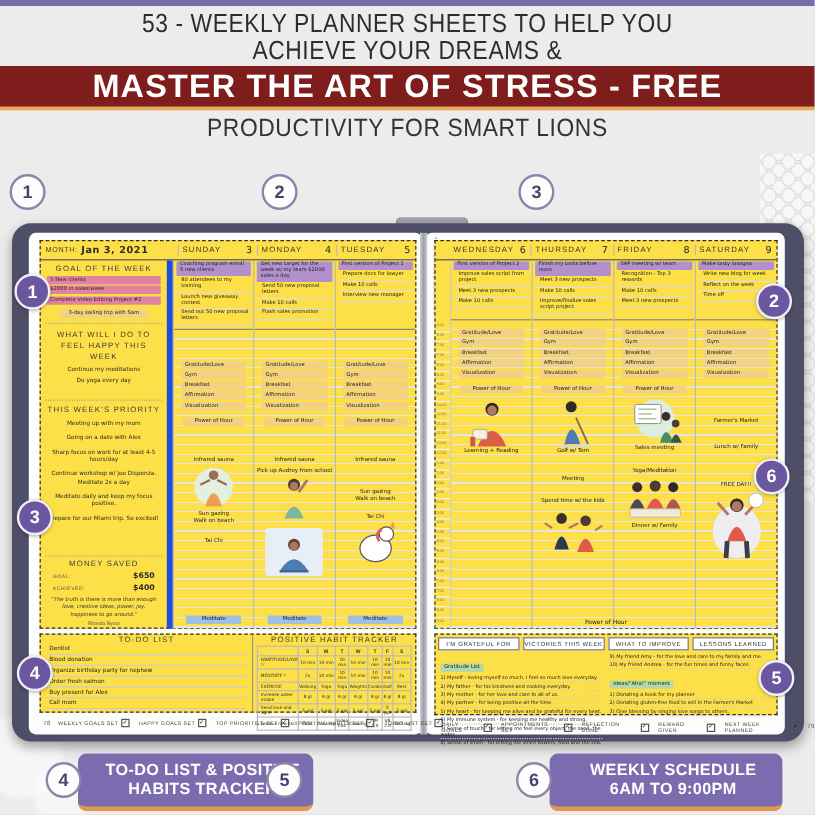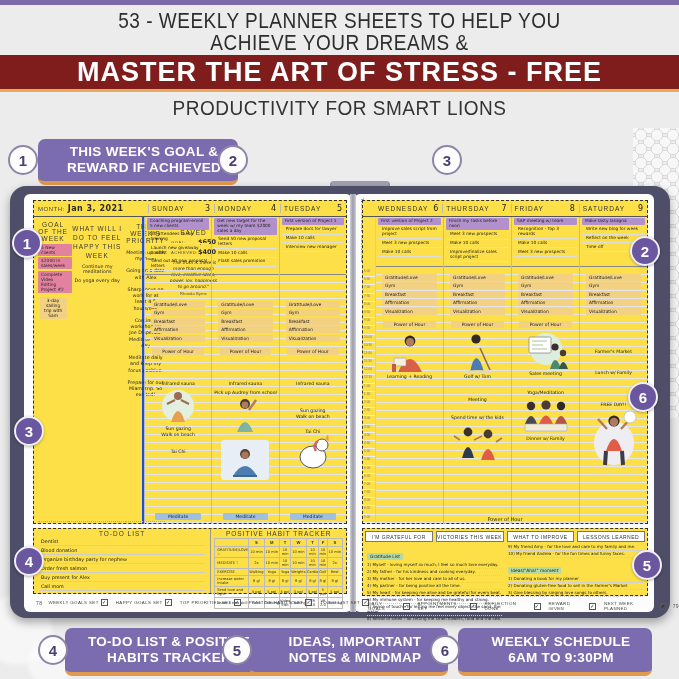--- a/index.html
+++ b/index.html
@@ -54,21 +54,21 @@
   
   .rowHeader{display:flex;border-bottom:1px solid #555;height:15px;align-items:center;}
   .dayHead{flex:1;display:flex;justify-content:space-between;align-items:center;
            border-left:1px solid #bbb;padding:0 3px;font-size:6.5px;letter-spacing:1px;color:#333;}
   .dayHead .date{font-family:"DejaVu Sans",sans-serif;font-size:8px;color:#222;}
   .monthCell{width:110px;padding-left:4px;font-size:6px;letter-spacing:.5px;color:#444;
              display:flex;align-items:center;gap:3px;}
   .monthCell .hw{font-size:8px;font-weight:600;}
   .rowMain{display:flex;height:calc(100% - 15px);}
   
-  .sidebar{width:110px;border-right:2px solid #1d4ed8;display:flex;flex-direction:row;
+  .sidebar{width:110px;border-right:5px solid #1d4ed8;display:flex;flex-direction:column;
            padding:2px 4px;box-sizing:border-box;font-size:5px;}
   .sb-sec{border-bottom:1px dotted #aaa;padding:2px 0 3px;}
   .sb-item{font-family:"DejaVu Sans",sans-serif;font-size:4.8px;text-align:center;margin-top:4px;color:#2a2a2a;}
   .goalchips div{margin:1.5px auto 0;width:92%;font-family:"DejaVu Sans",sans-serif;font-size:4.4px;}
   .rewardchip{margin:4px auto 1px;width:70%;text-align:center;font-family:"DejaVu Sans",sans-serif;font-size:4.4px;}
   .moneyrow{display:flex;justify-content:space-between;align-items:center;margin-top:2px;padding:0 6px;}
   .moneyrow .lab{font-size:4.2px;letter-spacing:.5px;color:#555;}
   .moneyrow .val{font-family:"DejaVu Sans",sans-serif;font-size:6.5px;font-weight:600;}
   .quote{font-size:4.4px;text-align:center;color:#333;margin-top:4px;line-height:1.35;
          font-family:"DejaVu Sans",sans-serif;font-style:italic;padding:0 4px;}
@@ -130,23 +130,20 @@
   <div class="hline" style="top:10px;">53 - WEEKLY PLANNER SHEETS TO HELP YOU</div>
   <div class="hline" style="top:32px;">ACHIEVE YOUR DREAMS &amp;</div>
   <div class="banner">MASTER THE ART OF STRESS - FREE</div>
   <div class="banner-underline"></div>
   <div class="subtitle">PRODUCTIVITY FOR SMART LIONS</div>
 
   <div class="honey"></div>
   <div class="bokeh" style="left:-18px;top:595px;width:70px;height:70px;"></div>
   <div class="bokeh" style="left:28px;top:640px;width:46px;height:46px;"></div>
 
-  <div class="callout" style="left:38px;top:139px;width:172px;height:34px;">
-    <span>THIS WEEK'S GOAL &amp; REWARD IF ACHIEVED</span>
-    </div>
   <div class="cnum" style="left:8px;top:145px;">1</div>
   <div class="cnum" style="left:218px;top:145px;">2</div>
   <div class="cnum" style="left:432px;top:145px;">3</div>
 
   <div class="clip"></div>
   <div class="cover"></div>
   <div class="sheet left"></div>
   <div class="sheet right"></div>
   <div class="spine"></div>
 
@@ -731,22 +728,19 @@
           <span class="cbox">✓</span>
         </span>
       </span>
     <span class="pagenum">79</span>
   </div>
 
   <div class="callout" style="left:65px;top:628px;width:168px;height:36px;">
     <span>TO-DO LIST &amp; POSITIVE HABITS TRACKER</span>
     </div>
   <div class="cnum" style="left:38px;top:635px;">4</div>
-  <div class="callout" style="left:250px;top:628px;width:170px;height:36px;">
-    <span>IDEAS, IMPORTANT NOTES &amp; MINDMAP</span>
-    </div>
   <div class="cnum" style="left:222px;top:635px;">5</div>
   <div class="callout" style="left:458px;top:628px;width:166px;height:36px;">
-    <span>WEEKLY SCHEDULE 6AM TO 9:30PM</span>
+    <span>WEEKLY SCHEDULE 6AM TO 9:00PM</span>
     </div>
   <div class="cnum" style="left:430px;top:635px;">6</div>
 
 </div>
 
 </body></html>

